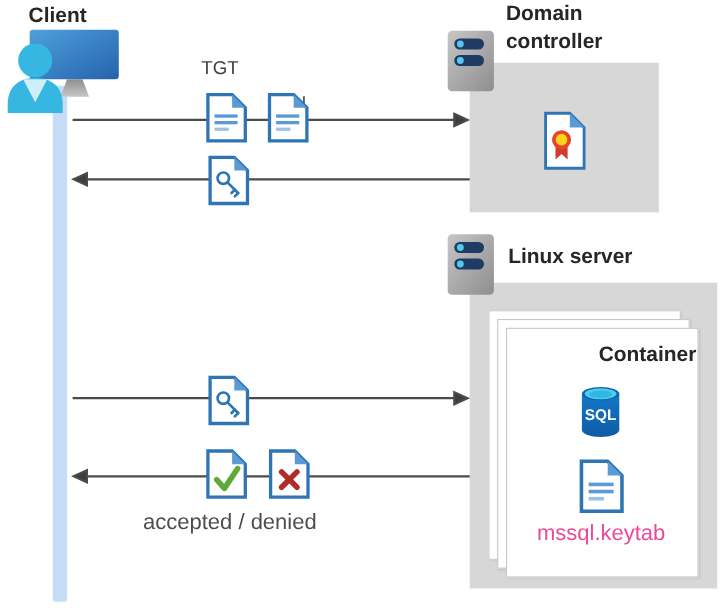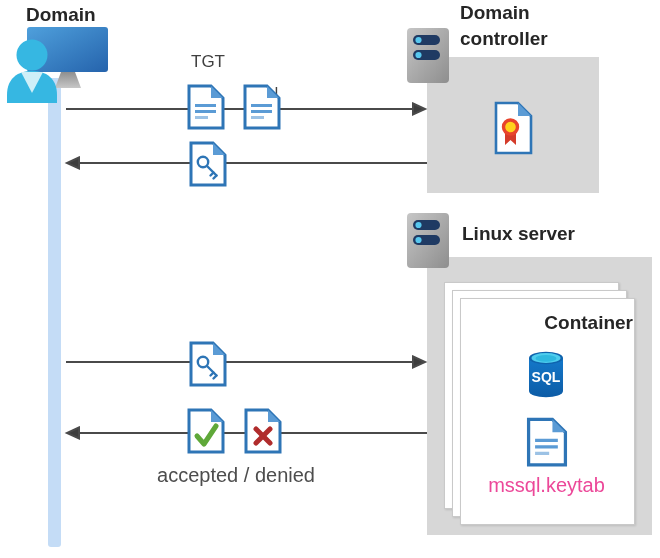--- a/index.html
+++ b/index.html
@@ -9,29 +9,29 @@
   }
   .abs{position:absolute;}
   .bold-label{font-weight:700;color:#262626;font-size:19px;line-height:26px;}
   .plain-label{font-weight:400;color:#404040;font-size:17px;}
   .gray-box{background:#d7d7d7;}
   #client-label{left:26px;top:2px;}
   #client-icon{left:4px;top:25px;z-index:3;}
   #client-bar{left:48px;top:78px;width:13px;height:469px;background:#c4dcf6;border-radius:3px;z-index:1;}
   #arrows{left:0;top:0;z-index:2;}
   .doc{z-index:3;}
-  #tgt-label{left:183px;top:52px;width:42px;text-align:right;}
+  #tgt-label{left:183px;top:52px;width:42px;text-align:left;}
   #spn-label{left:238px;top:52px;width:46px;text-align:center;margin-top:32px;}
   #tgt-doc{left:186px;top:83px;}
   #spn-doc{left:242px;top:83px;}
   #key-doc-1{left:188px;top:140px;}
   #key-doc-2{left:188px;top:340px;}
   #accepted-doc{left:186px;top:407px;}
   #denied-doc{left:243px;top:407px;}
-  #result-label{left:130px;top:464px;width:212px;text-align:center;font-size:20px;color:#4d4d4d;font-weight:400;}
+  #result-label{left:130px;top:464px;width:212px;text-align:left;font-size:20px;color:#4d4d4d;font-weight:400;}
   #dc-box{left:427px;top:57px;width:172px;height:136px;z-index:1;}
   #dc-server-icon{left:406px;top:27px;z-index:3;}
   #dc-label{left:460px;top:0px;width:112px;}
   #certificate{left:494px;top:101px;z-index:3;}
   #linux-box{left:427px;top:257px;width:225px;height:278px;z-index:1;}
   #linux-server-icon{left:406px;top:212px;z-index:3;}
   #linux-label{left:462px;top:221px;width:180px;}
   .card{width:173px;height:225px;background:#ffffff;border:1px solid #c9c9c9;box-shadow:1px 1px 2px rgba(0,0,0,0.12);z-index:2;}
   #card-back{left:444px;top:282px;}
   #card-mid{left:452px;top:290px;}
@@ -60,21 +60,21 @@
         <stop offset="0" stop-color="#8f8f8f"></stop>
           <stop offset="1" stop-color="#c7c7c7"></stop>
       </linearGradient>
       <linearGradient id="sqlg" x1="0" y1="0" x2="0" y2="1">
         <stop offset="0" stop-color="#1478ca"></stop>
           <stop offset="1" stop-color="#0d5ca6"></stop>
       </linearGradient>
     </defs>
   </svg>
 
-  <div id="client-label" class="abs bold-label">Domain</div>
+  <div id="client-label" class="abs bold-label">Client</div>
 
   <div id="client-icon" class="abs">
     <svg width="105" height="78" viewBox="0 0 105 78">
       <rect x="23" y="2" width="81" height="45" rx="3" fill="url(#mong)"></rect>
       <path d="M57 47 L71 47 L77 63 L51 63 Z" fill="url(#standg)"></path>
       <circle cx="28" cy="30" r="15.5" fill="#36b7e2"></circle>
       <path d="M3 78 L3 70 C3 53 14 46 28 46 C42 46 53 53 53 70 L53 78 Z" fill="#36b7e2"></path>
       <path d="M17 47 L39 47 L28 68 Z" fill="#cfeff8"></path>
     </svg>
   </div>

